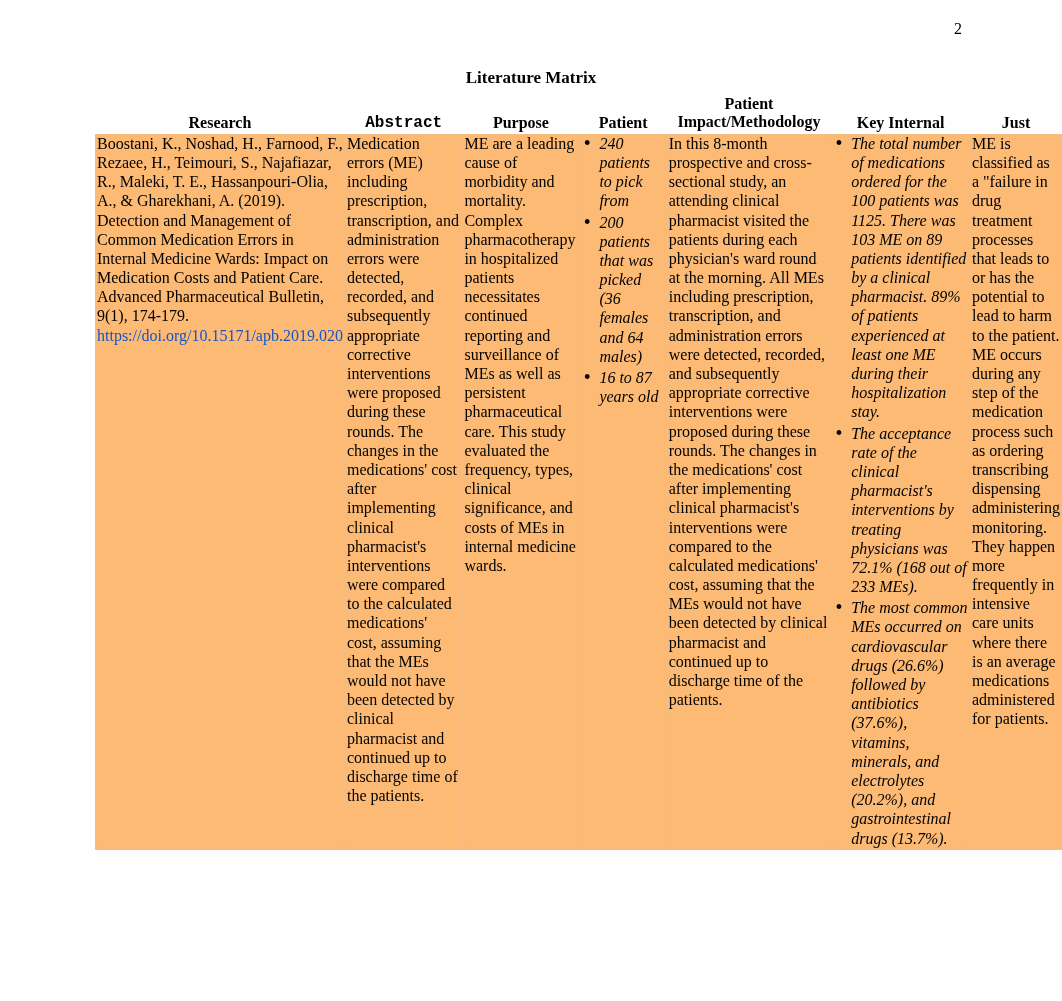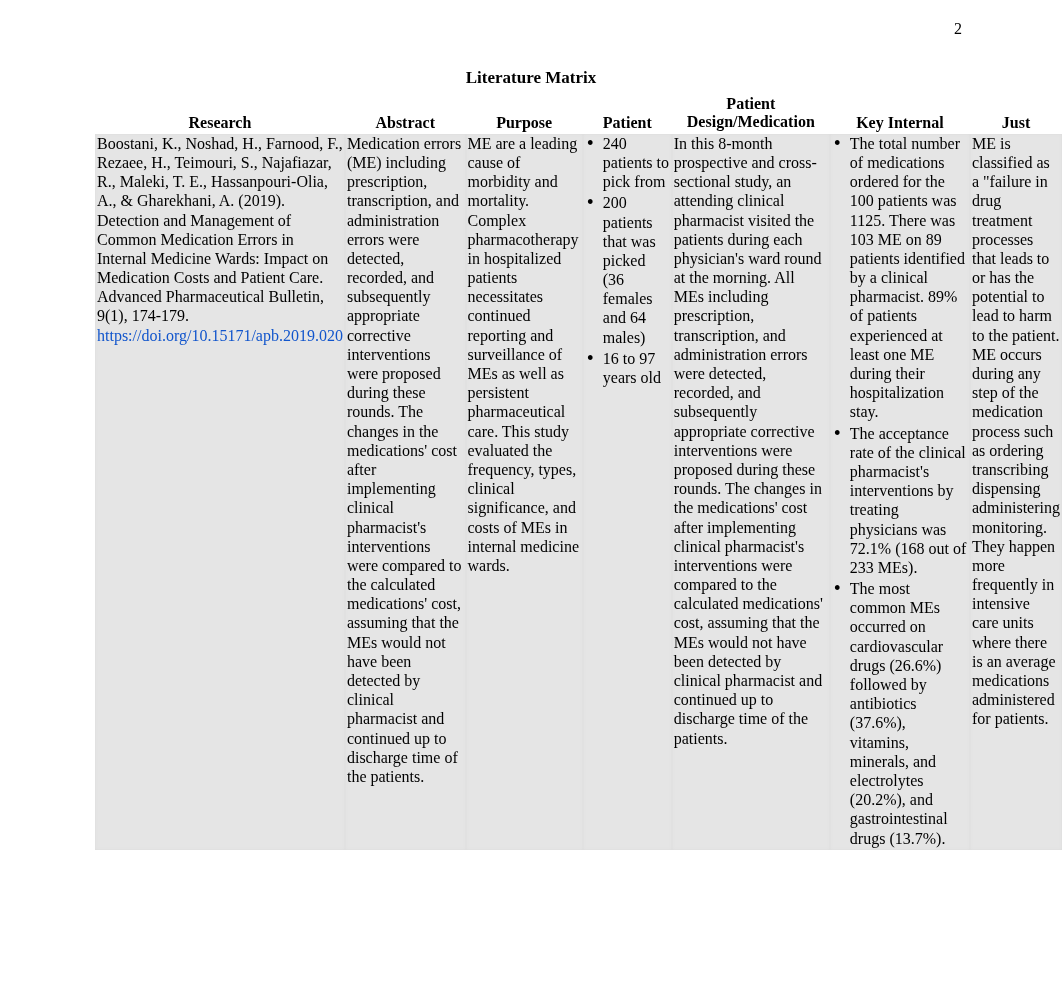--- a/index.html
+++ b/index.html
@@ -36,42 +36,43 @@
       text-align: center;
       padding: 2px 4px;
       vertical-align: bottom;
       font-size: 16px;
     }
     .matrix-table td {
       vertical-align: top;
       padding: 0 2px;
       font-size: 16px;
       line-height: 1.2;
-      background: #e5e5e5;
+      background: #fdba74;
       box-shadow: inset 0 0 3px rgba(200,200,200,0.3);
     }
     .col-citation { width: 165px; }
-    .col-abstract { width: 150px; }
+    .col-abstract { width: 150px; font-family: Liberation Mono, monospace; }
     .col-purpose { width: 120px; font-family: Liberation Serif, serif; }
     .col-sample { width: 110px; }
     .col-methodology { width: 185px; }
     .col-findings { width: 165px; }
     .col-justification { width: 75px; }
     .link {
       color: #1155cc;
       text-decoration: none;
     }
     .bullet-list {
       list-style: none;
       padding-left: 0;
     }
     .bullet-list li {
       position: relative;
       padding-left: 18px;
       margin-bottom: 2px;
+      font-style: italic;
     }
     .bullet-list li::before {
       content: "•";
       position: absolute;
       left: 2px;
       top: -3px;
       font-size: 20px;
     }
     .header-multiline {
       line-height: 1.15;
@@ -86,38 +87,38 @@
 
 <table class="matrix-table">
   <thead>
     <tr>
       <th class="col-citation">Research</th>
       <th class="col-abstract">Abstract</th>
       <th class="col-purpose">Purpose</th>
       <th class="col-sample">Patient</th>
       <th class="col-methodology header-multiline">
         <span>Patient</span><br>
-        <span>Design/Medication</span>
+        <span>Impact/Methodology</span>
       </th>
       <th class="col-findings">Key Internal</th>
       <th class="col-justification">Just</th>
     </tr>
   </thead>
   <tbody>
     <tr>
       <td>
         <span>Boostani, K., Noshad, H., Farnood, F., Rezaee, H., Teimouri, S., Najafiazar, R., Maleki, T. E., Hassanpouri-Olia, A., &amp; Gharekhani, A. (2019). Detection and Management of Common Medication Errors in Internal Medicine Wards: Impact on Medication Costs and Patient Care. Advanced Pharmaceutical Bulletin, 9(1), 174-179. </span><a class="link">https://doi.org/10.15171/apb.2019.020</a>
       </td>
       <td>Medication errors (ME) including prescription, transcription, and administration errors were detected, recorded, and subsequently appropriate corrective interventions were proposed during these rounds. The changes in the medications' cost after implementing clinical pharmacist's interventions were compared to the calculated medications' cost, assuming that the MEs would not have been detected by clinical pharmacist and continued up to discharge time of the patients.</td>
       <td>ME are a leading cause of morbidity and mortality. Complex pharmacotherapy in hospitalized patients necessitates continued reporting and surveillance of MEs as well as persistent pharmaceutical care. This study evaluated the frequency, types, clinical significance, and costs of MEs in internal medicine wards.</td>
       <td>
         <ul class="bullet-list">
           <li>240 patients to pick from</li>
           <li>200 patients that was picked (36 females and 64 males)</li>
-          <li>16 to 97 years old</li>
+          <li>16 to 87 years old</li>
         </ul>
       </td>
       <td>In this 8-month prospective and cross-sectional study, an attending clinical pharmacist visited the patients during each physician's ward round at the morning. All MEs including prescription, transcription, and administration errors were detected, recorded, and subsequently appropriate corrective interventions were proposed during these rounds. The changes in the medications' cost after implementing clinical pharmacist's interventions were compared to the calculated medications' cost, assuming that the MEs would not have been detected by clinical pharmacist and continued up to discharge time of the patients.</td>
       <td>
         <ul class="bullet-list">
           <li>The total number of medications ordered for the 100 patients was 1125. There was 103 ME on 89 patients identified by a clinical pharmacist. 89% of patients experienced at least one ME during their hospitalization stay.</li>
           <li>The acceptance rate of the clinical pharmacist's interventions by treating physicians was 72.1% (168 out of 233 MEs).</li>
           <li>The most common MEs occurred on cardiovascular drugs (26.6%) followed by antibiotics (37.6%), vitamins, minerals, and electrolytes (20.2%), and gastrointestinal drugs (13.7%).</li>
         </ul>
       </td>

